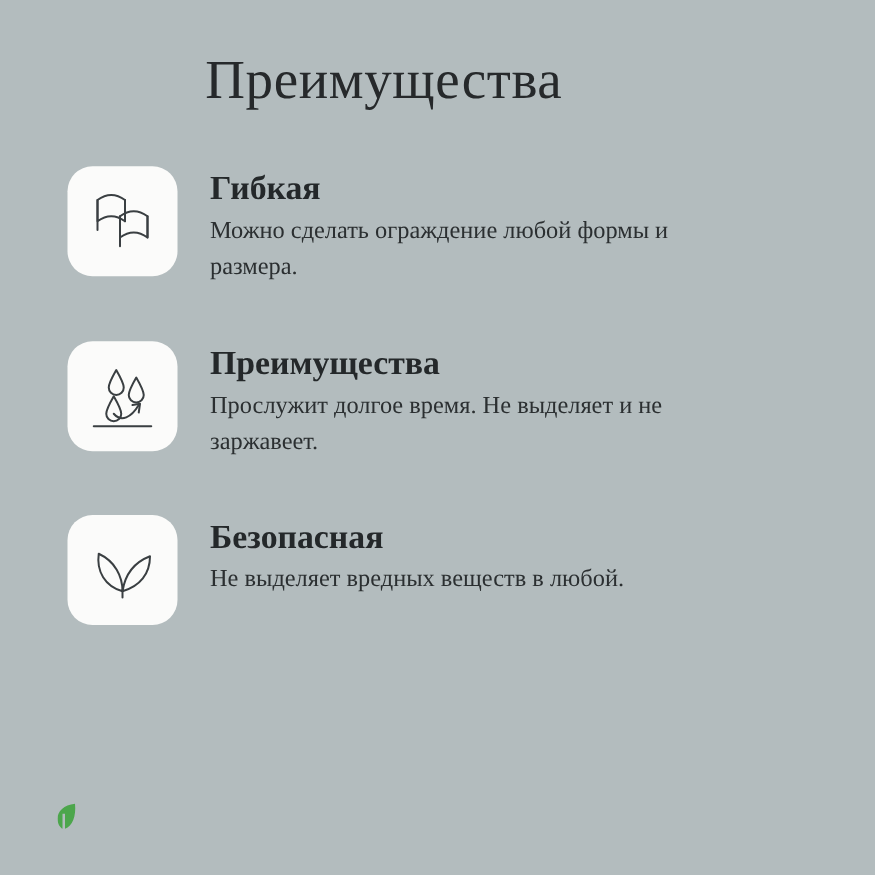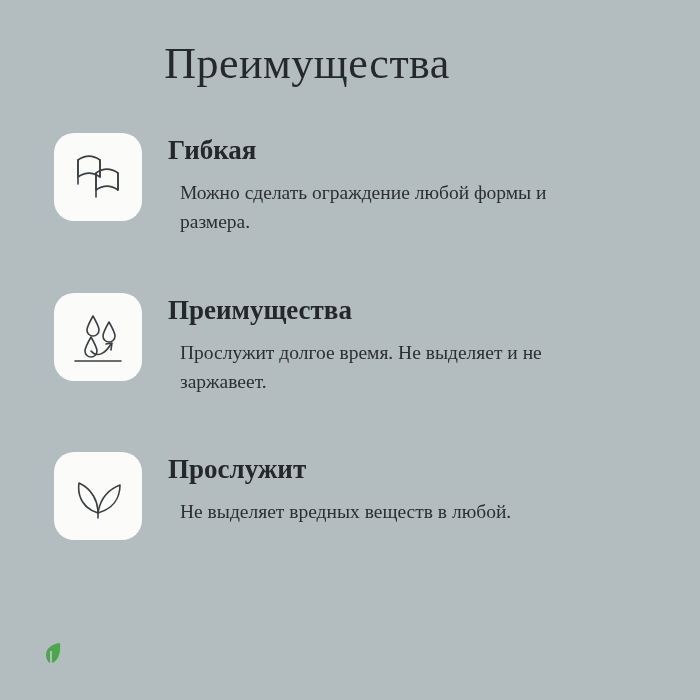--- a/index.html
+++ b/index.html
@@ -71,21 +71,21 @@
     color: #24282a;
     margin: 0 0 4px 0;
   }
 
   .feature-desc {
     font-family: "Liberation Serif", serif;
     font-size: 19.5px;
     font-weight: 400;
     line-height: 1.5;
     color: #2b2f31;
-    margin: 12px;
+    margin: 0;
     max-width: 430px;
   }
 
   .footer {
     position: absolute;
     left: 46px;
     bottom: 36px;
     display: flex;
     align-items: center;
     gap: 7px;
@@ -158,21 +158,21 @@
       <div class="icon-box">
         <span>
           <svg width="56" height="50" viewBox="0 0 56 50" fill="none" stroke="#3a3f42" stroke-width="1.6" stroke-linejoin="round" stroke-linecap="round">
             <path d="M28 42 C28 30, 22 18, 9 12 C7 26, 14 38, 28 42 Z"></path>
             <path d="M28 42 C30 29, 37 19, 50 14 C50 28, 42 38, 28 42 Z"></path>
             <path d="M28 42 L28 47"></path>
           </svg>
         </span>
       </div>
       <div class="feature-text">
-        <p class="feature-title">Прослужит</p>
+        <p class="feature-title">Безопасная</p>
         <p class="feature-desc">Не выделяет вредных веществ в любой.</p>
       </div>
     </div>
 
   </div>
 
   <div class="footer">
     <span class="logo-mark">
       <svg width="16" height="22" viewBox="0 0 16 22" fill="#4ca64c">
         <path d="M14 1 C5 2, 0 7, 0 13 C0 17, 2 20, 4 21 L4 9 L6 9 L6 21 C12 19, 15 11, 14 1 Z"></path>

